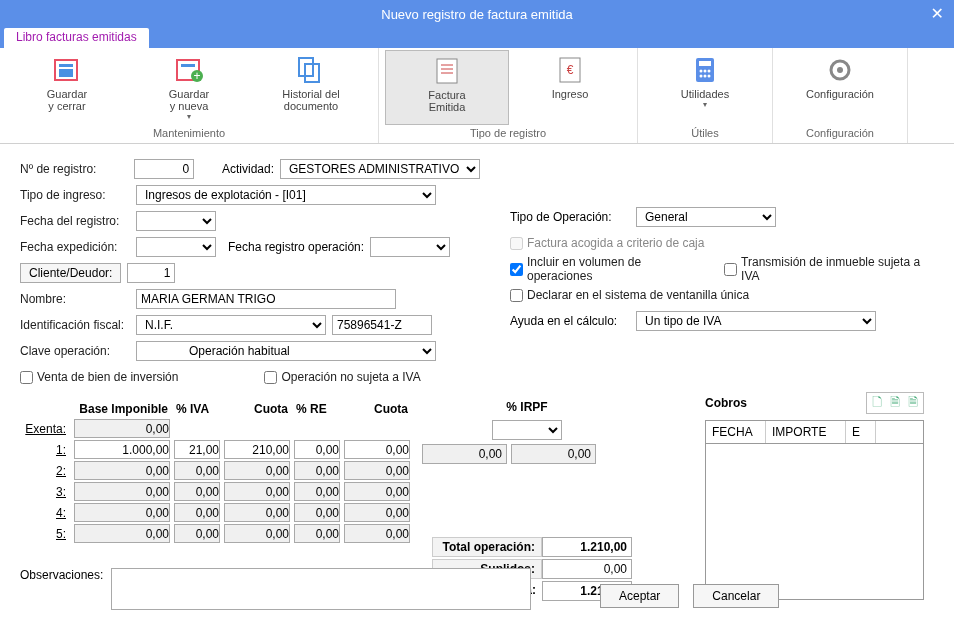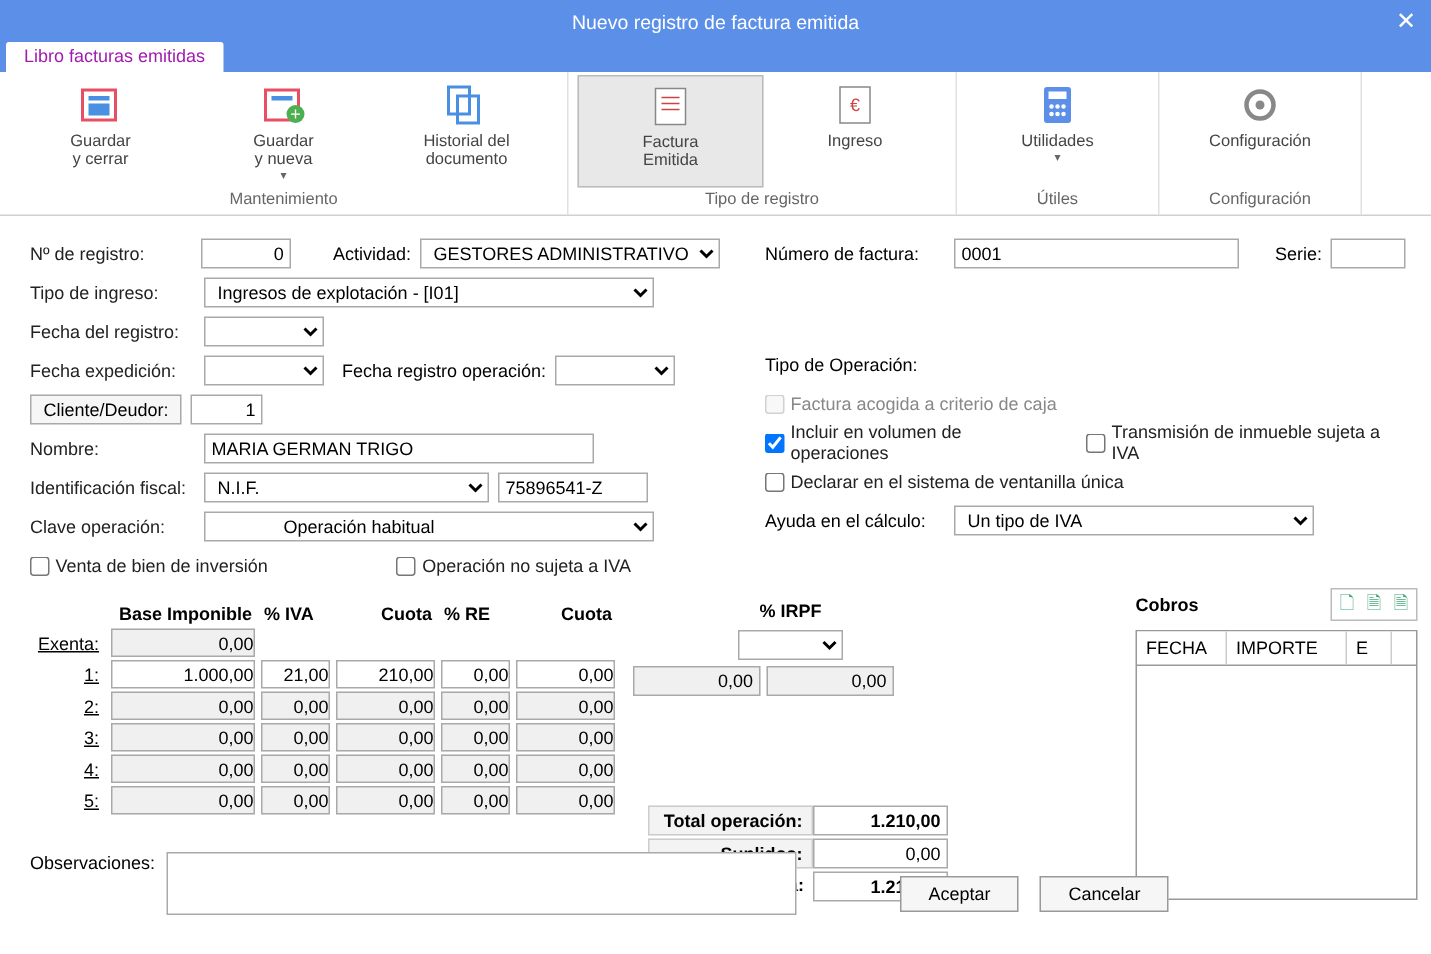--- a/index.html
+++ b/index.html
@@ -53,21 +53,21 @@
 .totals { margin-left: 10px; margin-top: 72px; }
 .totals .trow { display: flex; align-items: center; height: 22px; }
 .totals .tlbl { width: 110px; text-align: right; font-weight: 600; padding-right: 6px; border: 1px solid #ccc; background: #f3f3f3; height: 20px; line-height: 18px; }
 .totals .tlbl.plain { border: none; background: none; }
 .totals .tval { width: 90px; text-align: right; border: 1px solid #a9a9a9; height: 20px; line-height: 18px; padding-right: 4px; font-weight: 600; background: #fff; }
 
 .irpf-row { display: flex; align-items: center; gap: 4px; margin-left: 10px; }
 .irpf-row .irpf-in { width: 85px; text-align: right; border: 1px solid #a9a9a9; height: 20px; background: #f0f0f0; padding-right: 4px; line-height: 18px; }
 
 
-.cobros { position: absolute; right: 9px; top: 392px; width: 188px; }
+.cobros { position: absolute; right: 30px; top: 392px; width: 219px; }
 .cobros-head { display: flex; align-items: center; justify-content: space-between; }
 .cobros-head .ct { font-weight: 600; }
 .cobros-icons { display: flex; gap: 2px; border: 1px solid #bbb; padding: 2px; }
 .cobros-icons span { width: 16px; height: 16px; display: inline-flex; align-items: center; justify-content: center; cursor: pointer; color: #4a7; }
 .cobros-table { border: 1px solid #999; margin-top: 6px; height: 180px; }
 .cobros-table .hdr { display: flex; border-bottom: 1px solid #999; background: #fff; }
 .cobros-table .hdr div { padding: 4px 6px; border-right: 1px solid #ccc; font-size: 12px; }
 
 
 .obs-row { position: absolute; left: 20px; bottom: 26px; display: flex; align-items: flex-start; gap: 8px; }
@@ -243,29 +243,24 @@
         <span class="chk-lbl">Venta de bien de inversión</span>
       </div>
       <div class="chk-row" style="margin-left:80px;">
         <input type="checkbox" style="">
         <span class="chk-lbl">Operación no sujeta a IVA</span>
       </div>
     </div>
   </div>
 
   <div class="col" style="width:440px;">
-    <div class="row">
-      <span style="width:120px;">Número de factura:</span>
-      <input type="text" style="width: 190px;" value="0001">
-      <span style="margin-left:18px;">Serie:</span>
-      <input type="text" style="width: 50px;">
-    </div>
     <div style="height:44px;"></div>
     <div class="row">
       <span style="width:120px;">Tipo de Operación:</span>
+      <select style="width:140px;"><option>General</option></select>
     </div>
     <div class="row chk-row">
       <input type="checkbox" disabled="" style="">
       <span class="chk-lbl light">Factura acogida a criterio de caja</span>
     </div>
     <div class="row">
       <div class="chk-row">
         <input type="checkbox" checked="" style="">
         <span class="chk-lbl">Incluir en  volumen de operaciones</span>
       </div>

